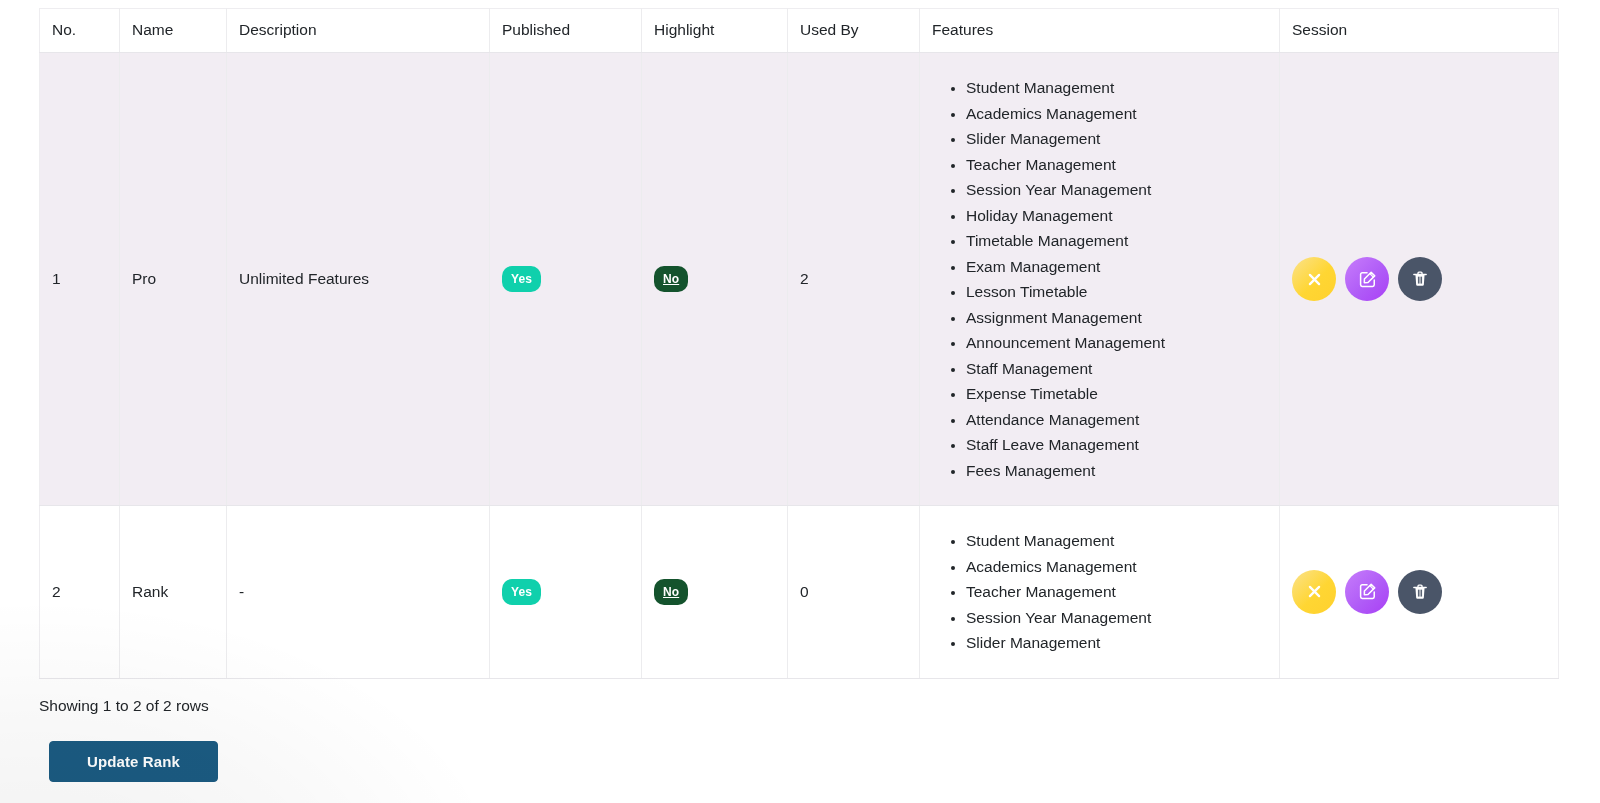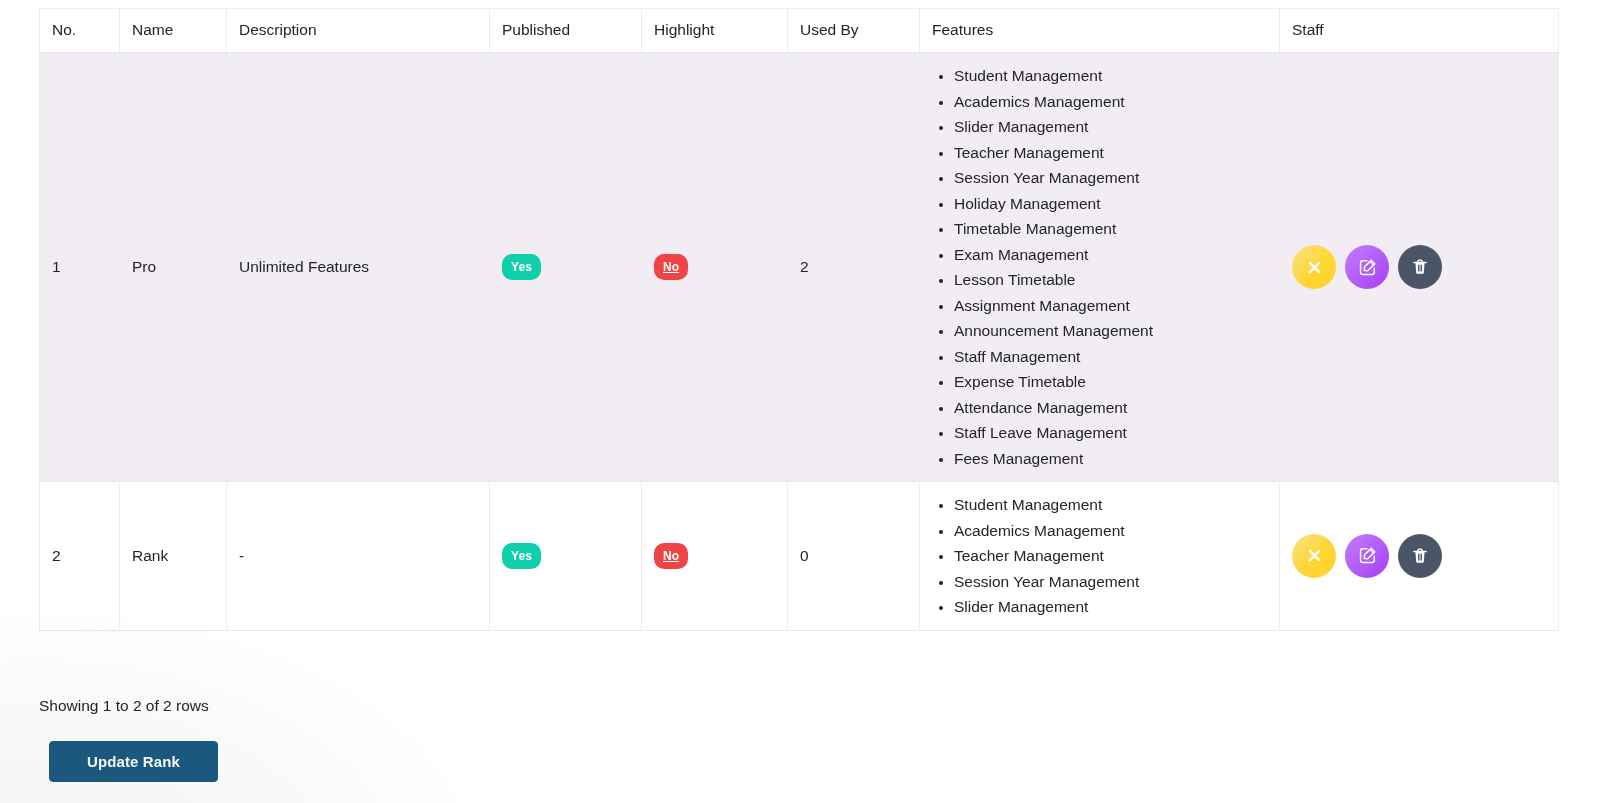--- a/index.html
+++ b/index.html
@@ -91,24 +91,24 @@
     display: inline-block;
     font-size: 12px;
     font-weight: 700;
     line-height: 1;
     color: #ffffff;
     padding: 7px 9px 7px 9px;
     border-radius: 10px;
     letter-spacing: 0.1px;
   }
   .badge-yes { background: #10d0ac; }
-  .badge-no  { background: #ef4444; text-decoration: underline; }
+  .badge-no  { background: #14532d; text-decoration: underline; }
 
   ul.features {
-    margin: 0;
+    margin: 12px;
     padding: 0 0 0 22px;
     list-style: disc;
   }
   ul.features li {
     font-size: 15.5px;
     color: #212529;
     line-height: 25.5px;
     padding: 0;
     margin: 0;
   }
@@ -180,21 +180,21 @@
       </colgroup>
       <thead>
         <tr>
           <th>No.</th>
           <th>Name</th>
           <th>Description</th>
           <th>Published</th>
           <th>Highlight</th>
           <th>Used By</th>
           <th>Features</th>
-          <th>Staff</th>
+          <th>Session</th>
         </tr>
       </thead>
       <tbody>
 
         <tr class="row-alt">
           <td>1</td>
           <td>Pro</td>
           <td>Unlimited Features</td>
           <td>
             <span class="badge badge-yes">Yes</span>

